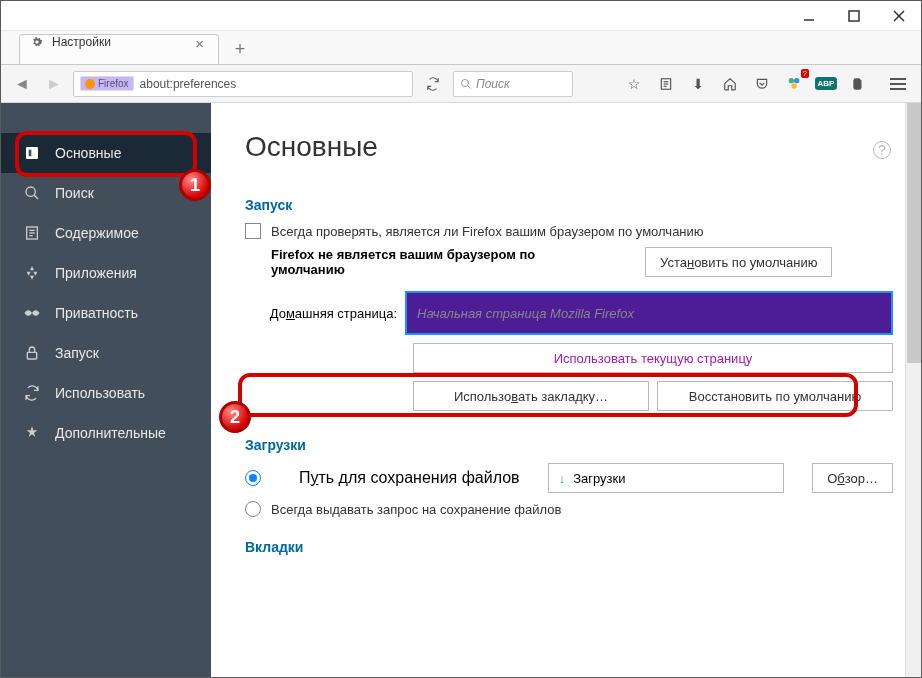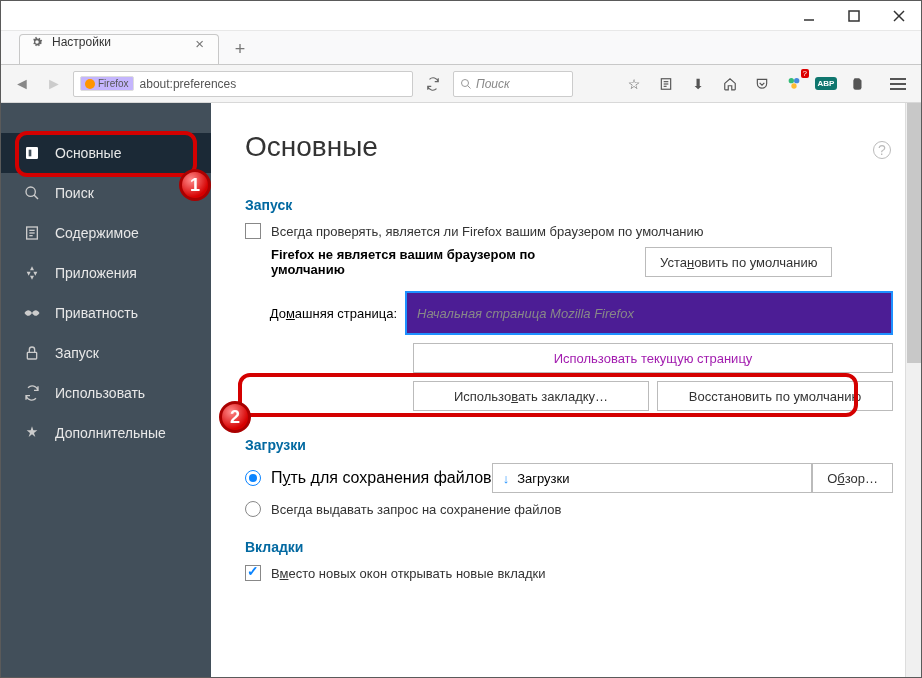--- a/index.html
+++ b/index.html
@@ -58,21 +58,21 @@
 .formrow { display: flex; align-items: center; margin-bottom: 8px; }
 .formlabel { width: 160px; text-align: right; font-size: 13px; padding-right: 8px; }
 .select { flex: 1; height: 30px; border: 1px solid #bbb; background: #fff; padding: 0 10px; font-size: 13px; display: flex; align-items: center; justify-content: space-between; }
 .select .caret { color: #555; font-size: 10px; }
 .textinput { flex: 1; height: 44px; border: 2px solid #1e90ff; background: #4c1d95; padding: 0 10px; font-size: 13px; font-style: italic; color: #888; display: flex; align-items: center; }
 
 .btnrow { display: flex; gap: 8px; margin-left: 168px; margin-bottom: 8px; }
 .btnrow .btn { flex: 1; justify-content: center; }
 .btnrow.single .btn { flex: 1; }
 
-.dl-row { display: flex; align-items: center; gap: 0; margin-bottom: 8px; }
+.dl-row { display: flex; align-items: center; gap: 28px; margin-bottom: 8px; }
 .pathbox { height: 30px; border: 1px solid #bbb; padding: 0 10px; font-size: 13px; display: flex; align-items: center; gap: 8px; flex: 1; }
 .arrow-dn { color: #1e90ff; font-weight: bold; }
 
 u { text-decoration: underline; }
 
 
 .annot { position: absolute; border: 4px solid #d40000; border-radius: 12px; pointer-events: none; z-index: 50; }
 .annot-badge { position: absolute; width: 32px; height: 32px; border-radius: 50%; border: 3px solid #a00; display: flex; align-items: center; justify-content: center; font-weight: bold; z-index: 60; pointer-events: none; font-size: 18px; color: #fff; }
 .b1 { background: radial-gradient(circle at 35% 30%, #ff8b8b, #d60000 70%); }
 .b2 { background: radial-gradient(circle at 35% 30%, #ff8b8b, #d60000 70%); }
@@ -303,24 +303,20 @@
       <button class="btn">О<u>б</u>зор…</button>
     </div>
     <div class="row">
       <div class="radio"></div>
       <span>Всегда выдавать запрос на сохранение файлов</span>
     </div>
 
     <div style="height:14px"></div>
 
     <div class="section-h">Вкладки</div>
-    <div class="row">
-      <div class="cbx checked"></div>
-      <span>В<u>м</u>есто новых окон открывать новые вкладки</span>
-    </div>
   </div>
 </div>
 
 <div class="annot" style="left:14px; top:130px; width:182px; height:46px;"></div>
 <div class="annot-badge b1" style="left:178px; top:168px;">1</div>
 
 <div class="annot" style="left:237px; top:372px; width:620px; height:44px;"></div>
 <div class="annot-badge b2" style="left:218px; top:400px;">2</div>
 
 </body></html>

